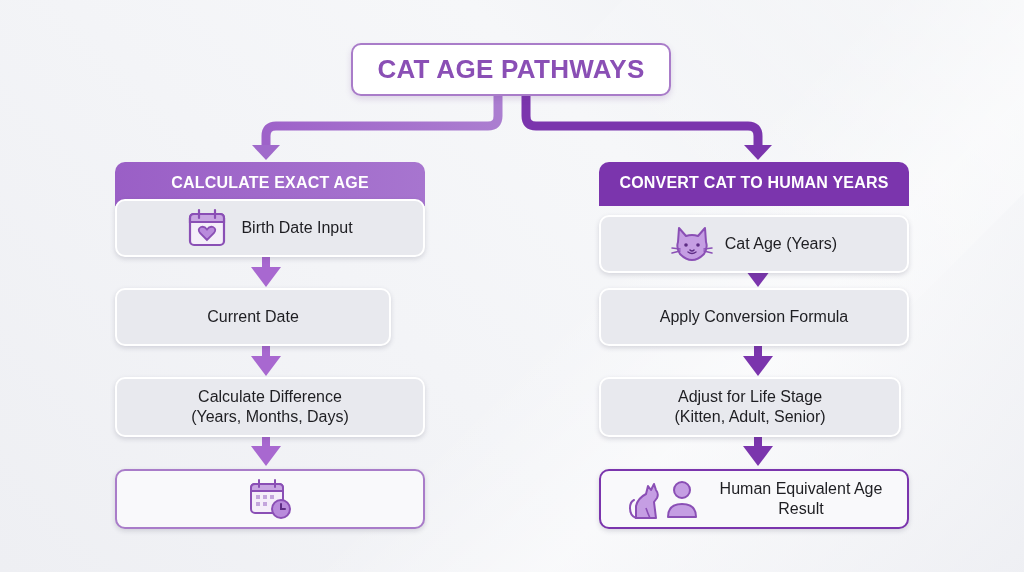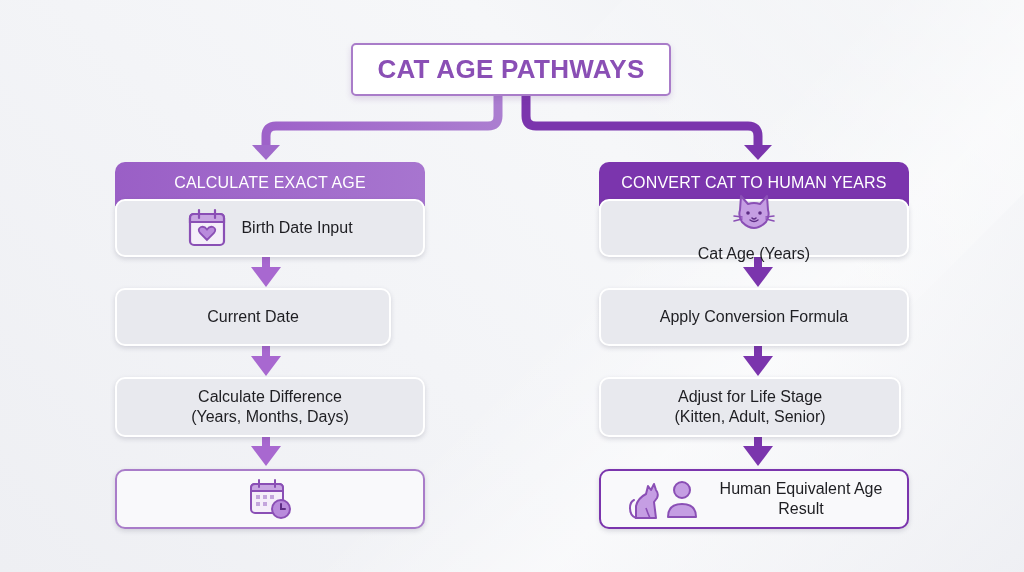--- a/index.html
+++ b/index.html
@@ -17,37 +17,37 @@
   }
   .bg-wedge {
     position: absolute; left: 640px; top: -140px; width: 420px; height: 420px;
     background: linear-gradient(180deg, rgba(255,255,255,0.55), rgba(255,255,255,0));
     transform: rotate(45deg);
   }
   .title-box {
     position: absolute; left: 351px; top: 43px; width: 320px; height: 53px;
     background: #ffffff;
     border: 2px solid #a97cc9;
-    border-radius: 5px;
+    border-radius: 10px;
     box-shadow: 0 3px 6px rgba(110,60,150,0.18);
     display: flex; align-items: center; justify-content: center;
   }
   .title-text {
     color: #8a4fb5;
     font-weight: 700;
     font-size: 26px;
     letter-spacing: 0.3px;
   }
   svg.connectors { position: absolute; left: 0; top: 0; width: 1024px; height: 572px; pointer-events: none; }
   .header {
     position: absolute; height: 44px;
     border-radius: 10px 10px 0 0;
     color: #fff;
     font-size: 16px;
-    font-weight: 400;
+    font-weight: 700;
     display: flex; align-items: flex-start; justify-content: center;
     padding-top: 12px;
     letter-spacing: 0.2px;
   }
   .header.left { left: 115px; top: 162px; width: 310px; background: linear-gradient(90deg, #9a5fc6, #a775cf); }
   .header.right { left: 599px; top: 162px; width: 310px; background: #7b35ad; }
 
   .node {
     position: absolute;
     background: #e8e9ee;
@@ -154,21 +154,21 @@
       <circle cx="33" cy="31" r="9" fill="#b98bdc" stroke="#8a4fb5" stroke-width="2"></circle>
       <path d="M33 26 V31 H37" fill="none" stroke="#5e2d85" stroke-width="2" stroke-linecap="round"></path>
     </svg>
   </span>
 </div>
 
 <div class="header right">
   <span>CONVERT CAT TO HUMAN YEARS</span>
 </div>
 
-<div class="node" style="left:599px; top:199px; width:310px; height:58px; gap:12px;flex-direction:column;">
+<div class="node" style="left:599px; top:215px; width:310px; height:58px; gap:12px;">
   <span class="icon">
     <svg width="42" height="40" viewBox="0 0 42 40">
       <path d="M8 4 L15 12 Q21 10 27 12 L34 4 L35 18 Q37 24 33 30 Q27 36 21 36 Q15 36 9 30 Q5 24 7 18 Z" fill="#c59ee3" stroke="#8a4fb5" stroke-width="2" stroke-linejoin="round"></path>
       <circle cx="15" cy="21" r="1.8" fill="#5e2d85"></circle>
       <circle cx="27" cy="21" r="1.8" fill="#5e2d85"></circle>
       <path d="M19 26 Q21 28 23 26" fill="none" stroke="#5e2d85" stroke-width="1.6" stroke-linecap="round"></path>
       <path d="M17 28 Q21 31 25 28" fill="none" stroke="#5e2d85" stroke-width="1.4" stroke-linecap="round"></path>
       <g stroke="#8a4fb5" stroke-width="1.5" stroke-linecap="round">
         <line x1="1" y1="24" x2="9" y2="25"></line>
           <line x1="1" y1="29" x2="9" y2="27"></line>

